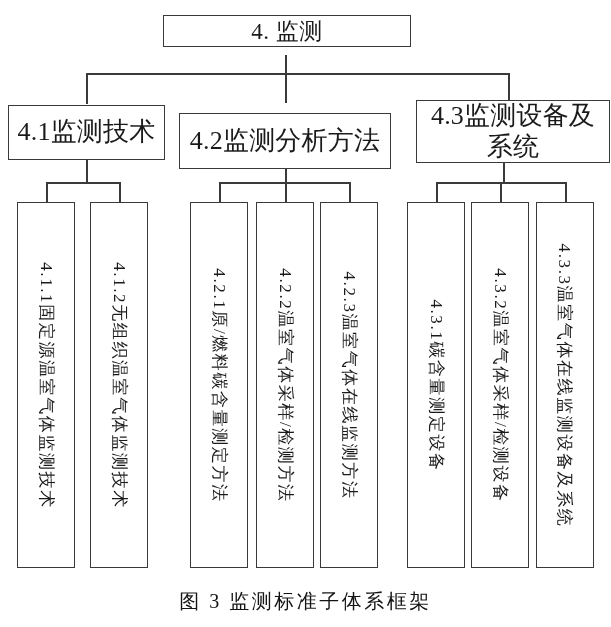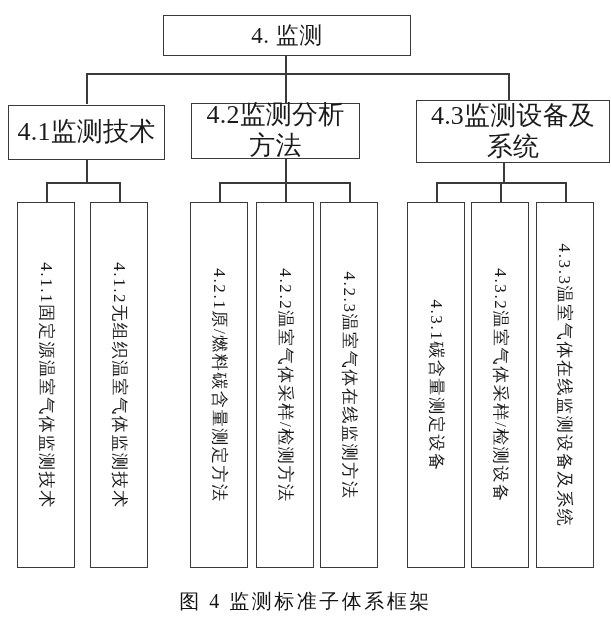--- a/index.html
+++ b/index.html
@@ -105,29 +105,29 @@
   <div class="line vline" style="left:219px; top:182px; height:21px;"></div>
   <div class="line vline" style="left:285px; top:182px; height:21px;"></div>
   <div class="line vline" style="left:349px; top:182px; height:21px;"></div>
 
   <div class="line vline" style="left:503px; top:163px; height:20px;"></div>
   <div class="line hline" style="left:436px; top:182px; width:130px;"></div>
   <div class="line vline" style="left:436px; top:182px; height:21px;"></div>
   <div class="line vline" style="left:500px; top:182px; height:21px;"></div>
   <div class="line vline" style="left:565px; top:182px; height:21px;"></div>
 
-  <div class="node node-root" style="left:163px; top:15px; width:248px; height:41px;">
+  <div class="node node-root" style="left:163px; top:15px; width:248px; height:32px;">
     <span>4. 监测</span>
   </div>
 
   <div class="node node-l2" style="left:8px; top:105px; width:157px; height:55px;">
     <span>4.1监测技术</span>
   </div>
 
-  <div class="node node-l2" style="left:179px; top:103px; width:169px; height:56px;margin-left:12px;">
+  <div class="node node-l2" style="left:179px; top:113px; width:212px; height:56px;">
     <span>4.2监测分析方法</span>
   </div>
 
   <div class="node node-l2" style="left:416px; top:100px; width:194px; height:63px;">
     <span>4.3监测设备及系统</span>
   </div>
 
   <div class="node node-leaf" style="left:17px; top:202px; width:58px; height:366px;">
     <span class="vtext">4.1.1固定源温室气体监测技术</span>
   </div>
@@ -155,13 +155,13 @@
   <div class="node node-leaf" style="left:471px; top:202px; width:58px; height:366px;">
     <span class="vtext">4.3.2温室气体采样/检测设备</span>
   </div>
 
   <div class="node node-leaf" style="left:536px; top:202px; width:58px; height:366px;">
     <span class="vtext">4.3.3温室气体在线监测设备及系统</span>
   </div>
 
 </div>
 
-<div id="caption">图 4 监测标准子体系框架</div>
+<div id="caption">图 3 监测标准子体系框架</div>
 
 </body></html>

